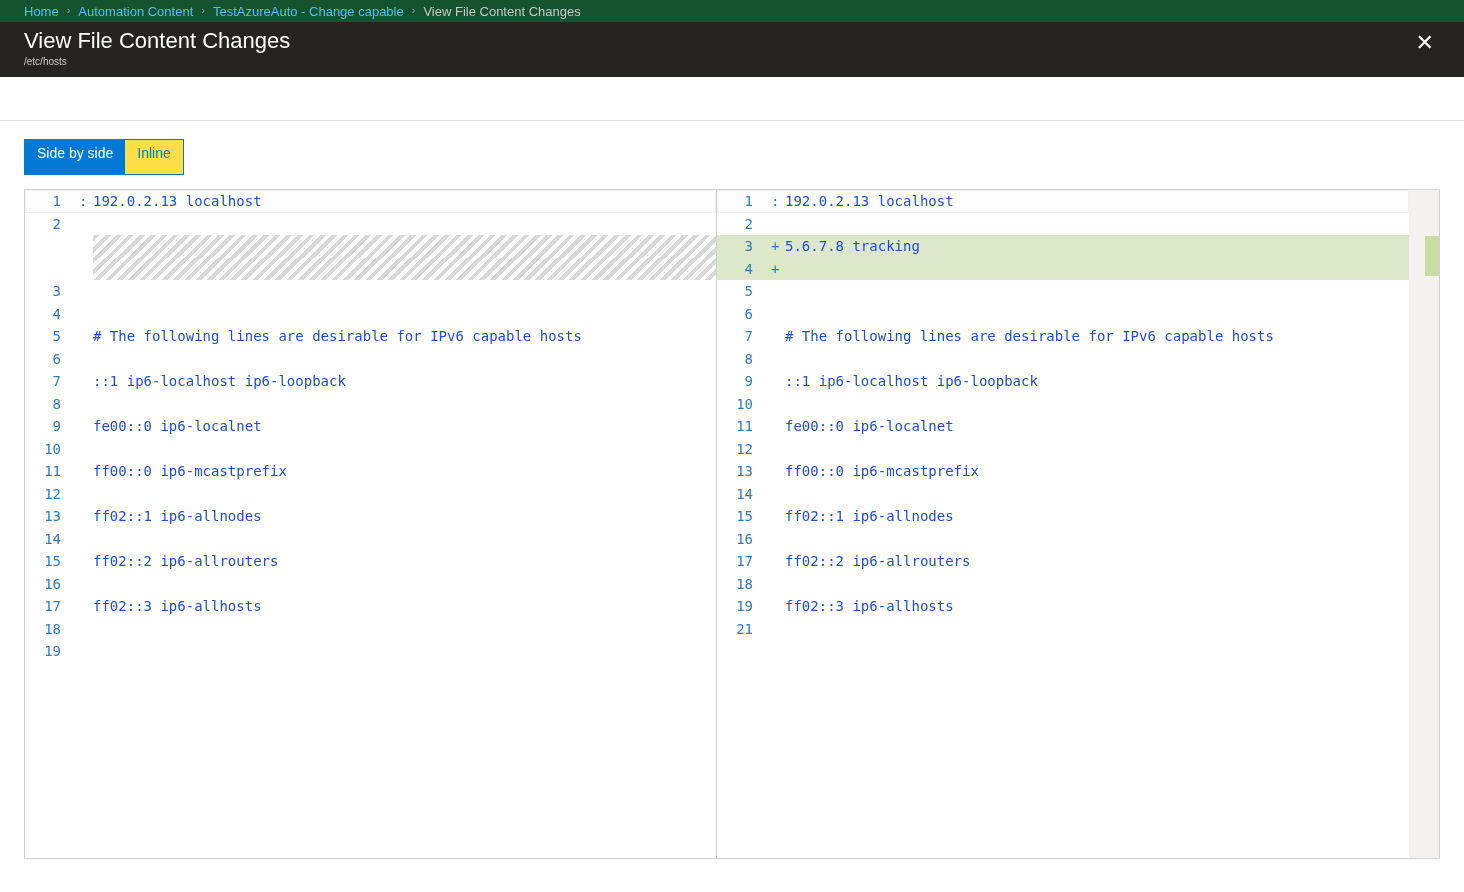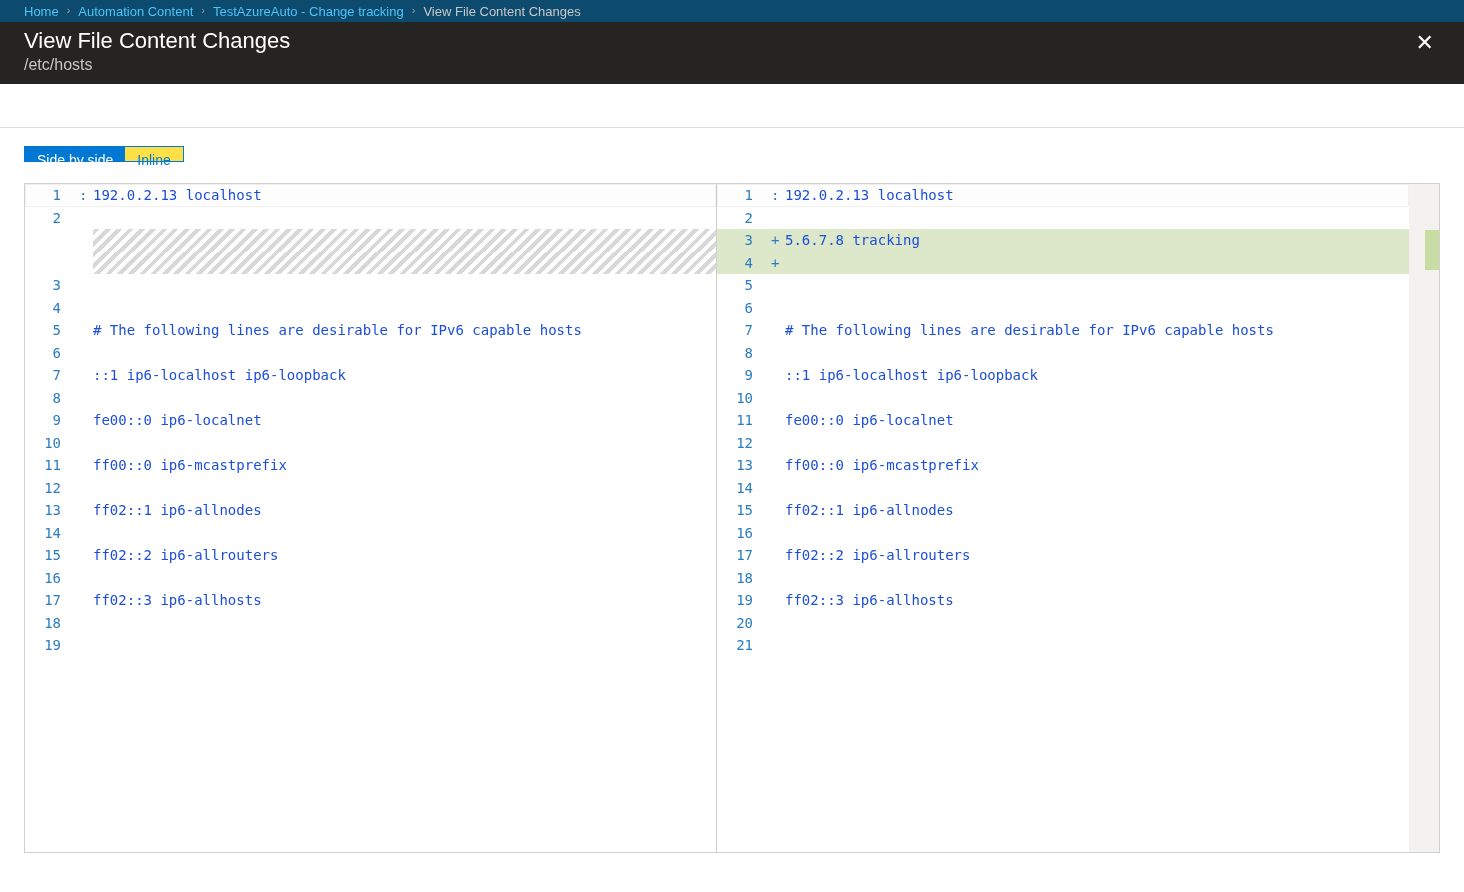--- a/index.html
+++ b/index.html
@@ -7,21 +7,21 @@
       padding: 0;
       box-sizing: border-box;
     }
     body {
       font-family: "Segoe UI", -apple-system, sans-serif;
       background: #ffffff;
       color: #323130;
       overflow-x: hidden;
     }
     .breadcrumb-bar {
-      background: #0c4a6e;
+      background: #14532d;
       padding: 4px 24px;
       display: flex;
       align-items: flex-start;
       font-size: 13px;
       height: 22px;
     }
     .breadcrumb-link {
       color: #4fc3f7;
       text-decoration: none;
       cursor: pointer;
@@ -41,40 +41,40 @@
       align-items: flex-start;
       justify-content: space-between;
     }
     .page-title {
       color: #ffffff;
       font-size: 22px;
       font-weight: 300;
     }
     .subtitle {
       color: #c8c8c8;
-      font-size: 16px;
+      font-size: 10px;
       margin-top: 2px;
     }
     .close-btn {
       color: #ffffff;
       font-size: 22px;
       font-weight: 300;
       cursor: pointer;
       padding: 4px 6px;
       line-height: 1;
     }
     .content-top-border {
       border-bottom: 1px solid #e1dfdd;
       height: 44px;
     }
     .view-toggle {
       margin: 18px 0 0 24px;
       display: inline-flex;
       border: 1px solid #0078d4;
-      height: 16px;
+      height: 36px;
     }
     .toggle-btn {
       font-size: 14px;
       padding: 0 12px;
       line-height: 26px;
       cursor: pointer;
     }
     .toggle-active {
       background: #0078d4;
       color: #ffffff;
@@ -165,21 +165,21 @@
 </head>
 <body>
 
 
 
 <div class="breadcrumb-bar">
   <a class="breadcrumb-link">Home</a>
   <span class="breadcrumb-sep">›</span>
   <a class="breadcrumb-link">Automation Content</a>
   <span class="breadcrumb-sep">›</span>
-  <a class="breadcrumb-link">TestAzureAuto - Change tracking</a>
+  <a class="breadcrumb-link">TestAzureAuto - Change capable</a>
   <span class="breadcrumb-sep">›</span>
   <span class="breadcrumb-current">View File Content Changes</span>
 </div>
 
 <div class="header-dark">
   <div>
     <div class="page-title">View File Content Changes</div>
     <div class="subtitle">/etc/hosts</div>
   </div>
   <div class="close-btn">✕</div>
@@ -229,21 +229,20 @@
       <div class="diff-row"><span class="line-no">10</span><span class="marker"></span><span class="line-content"></span></div>
       <div class="diff-row"><span class="line-no">11</span><span class="marker"></span><span class="line-content">fe00::0 ip6-localnet</span></div>
       <div class="diff-row"><span class="line-no">12</span><span class="marker"></span><span class="line-content"></span></div>
       <div class="diff-row"><span class="line-no">13</span><span class="marker"></span><span class="line-content">ff00::0 ip6-mcastprefix</span></div>
       <div class="diff-row"><span class="line-no">14</span><span class="marker"></span><span class="line-content"></span></div>
       <div class="diff-row"><span class="line-no">15</span><span class="marker"></span><span class="line-content">ff02::1 ip6-allnodes</span></div>
       <div class="diff-row"><span class="line-no">16</span><span class="marker"></span><span class="line-content"></span></div>
       <div class="diff-row"><span class="line-no">17</span><span class="marker"></span><span class="line-content">ff02::2 ip6-allrouters</span></div>
       <div class="diff-row"><span class="line-no">18</span><span class="marker"></span><span class="line-content"></span></div>
       <div class="diff-row"><span class="line-no">19</span><span class="marker"></span><span class="line-content">ff02::3 ip6-allhosts</span></div>
-      <div class="diff-row"><span class="line-no">20</span><span class="marker"></span><span class="line-content"></span></div>
       <div class="diff-row"><span class="line-no">21</span><span class="marker"></span><span class="line-content"></span></div>
     </div>
   <div class="scrollbar-faux"></div>
   <div class="ruler">
     <div class="ruler-mark" id="ruler-mark" style="top: 46px;"></div>
   </div>
 </div>
 
 
 

